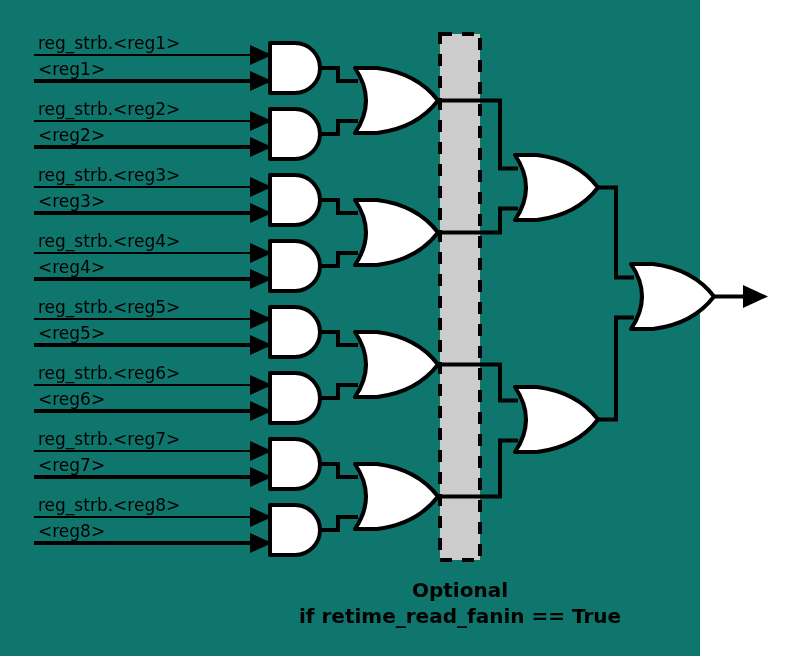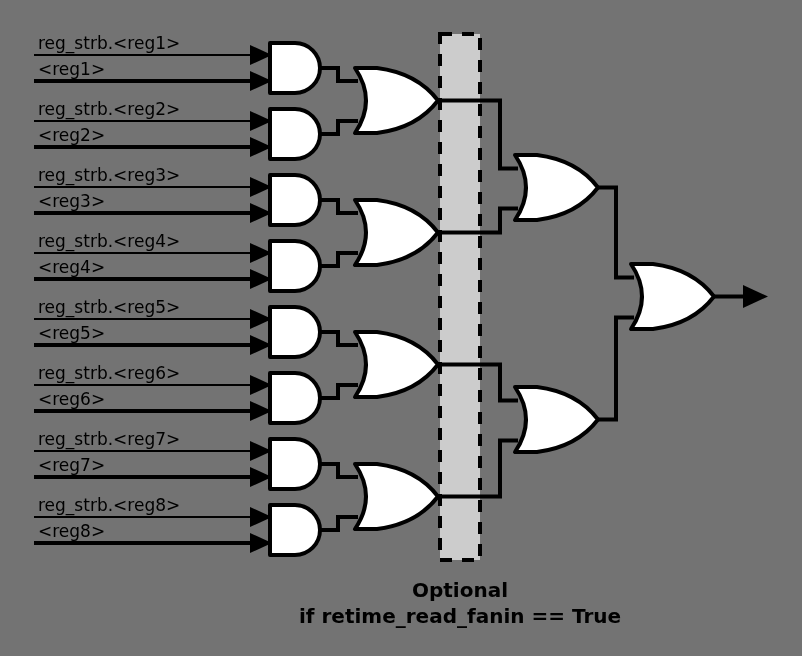--- a/index.html
+++ b/index.html
@@ -1,17 +1,17 @@
 <!DOCTYPE html>
 <html><head>
 <meta charset="utf-8">
 <style>
   html,body{margin:0;padding:0;background:#ffffff;}
   body{width:802px;height:656px;font-family:"DejaVu Sans",sans-serif;overflow:hidden;}
-  #stage{position:relative;width:802px;height:656px;background:#737373;}
+  #stage{position:relative;width:700px;height:656px;background:#0f766e;}
   svg#diagram{position:absolute;left:0;top:0;width:802px;height:656px;}
   .wire{stroke:#000;fill:none;}
   .thin{stroke-width:2;}
   .thick{stroke-width:4;}
   .gate{fill:#ffffff;stroke:#000000;stroke-width:4;stroke-linejoin:round;}
   .arrowhead{fill:#000;stroke:none;}
   .optbox{fill:#cccccc;stroke:#000000;stroke-width:4;stroke-dasharray:12 10;}
   .siglabel{font-family:"DejaVu Sans",sans-serif;font-size:17px;fill:#000;}
   .caption{font-family:"DejaVu Sans",sans-serif;font-size:20px;font-weight:bold;fill:#000;text-anchor:middle;}
 </style>

